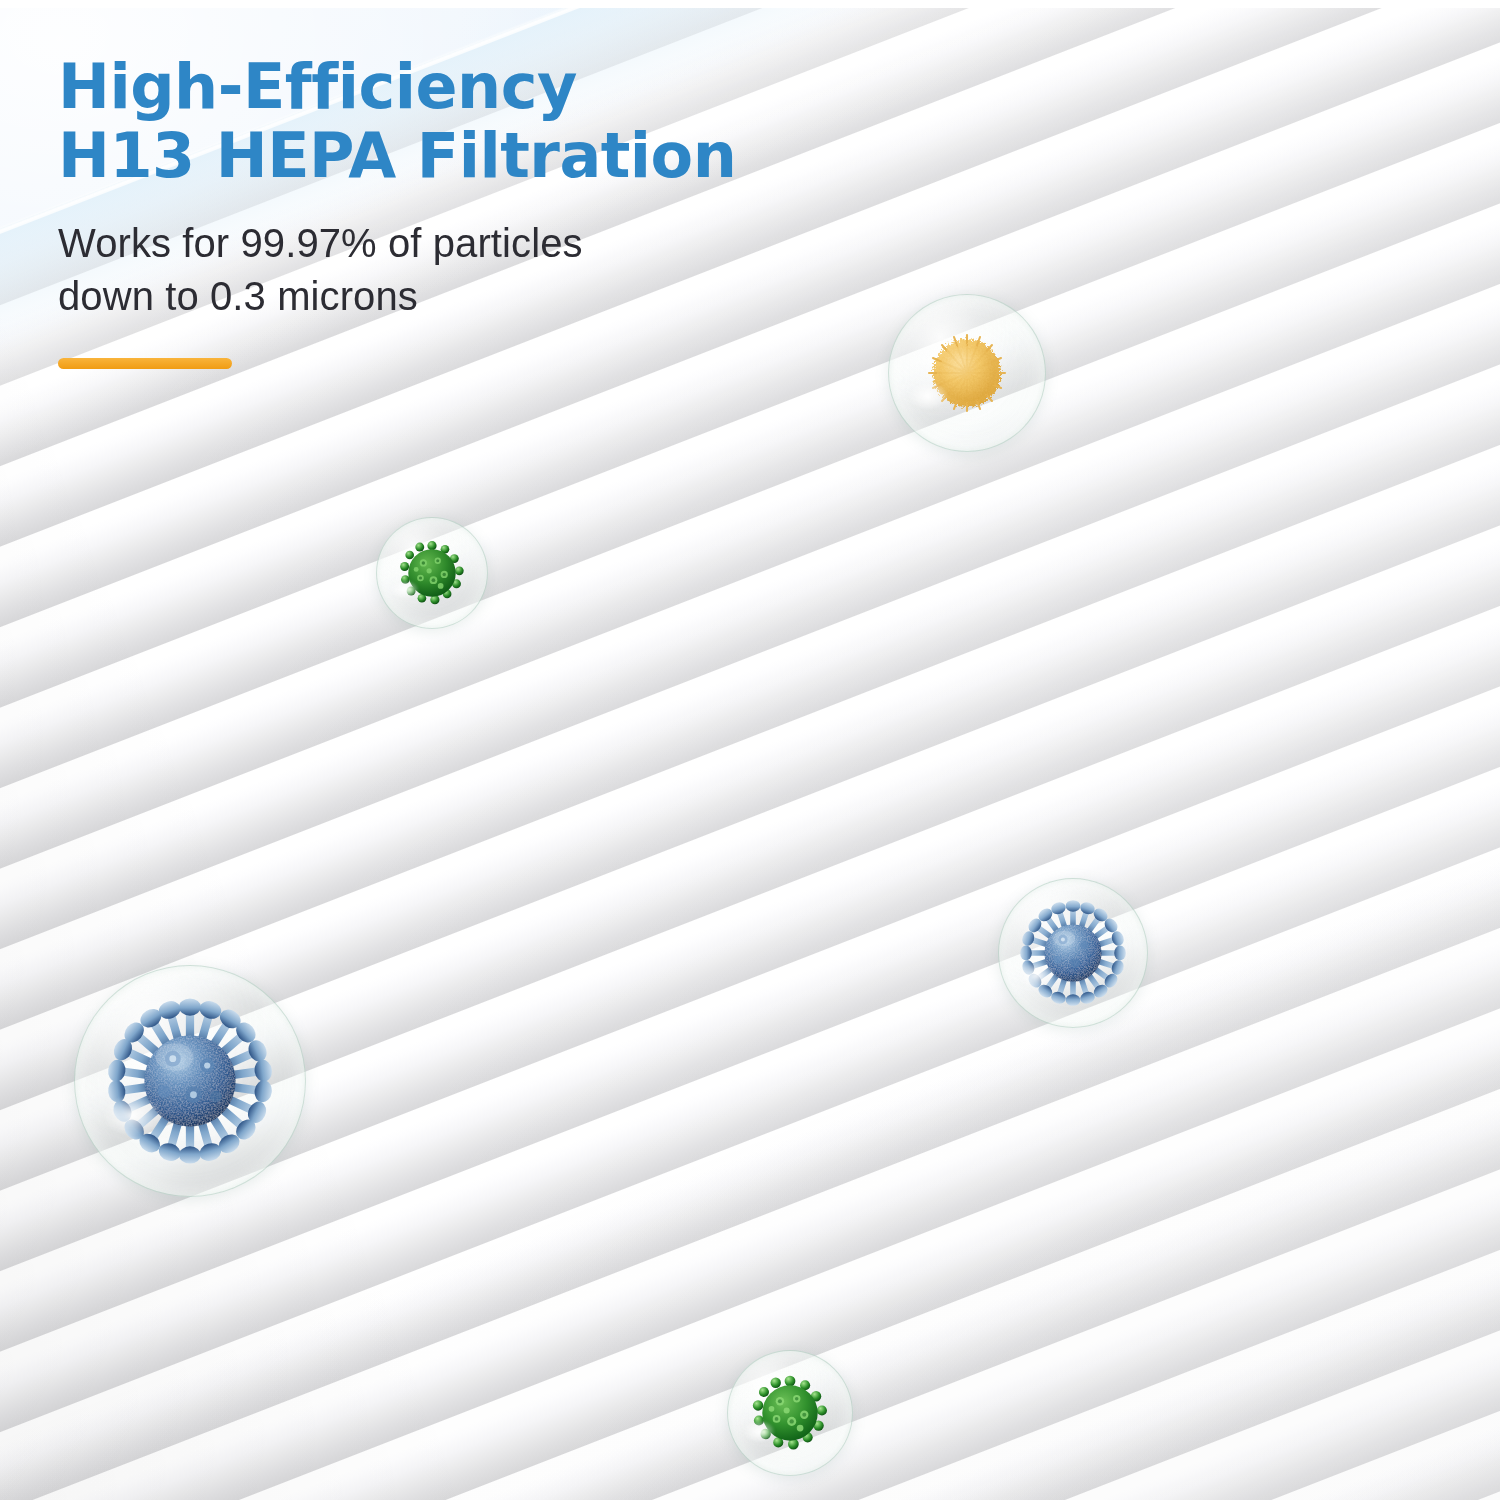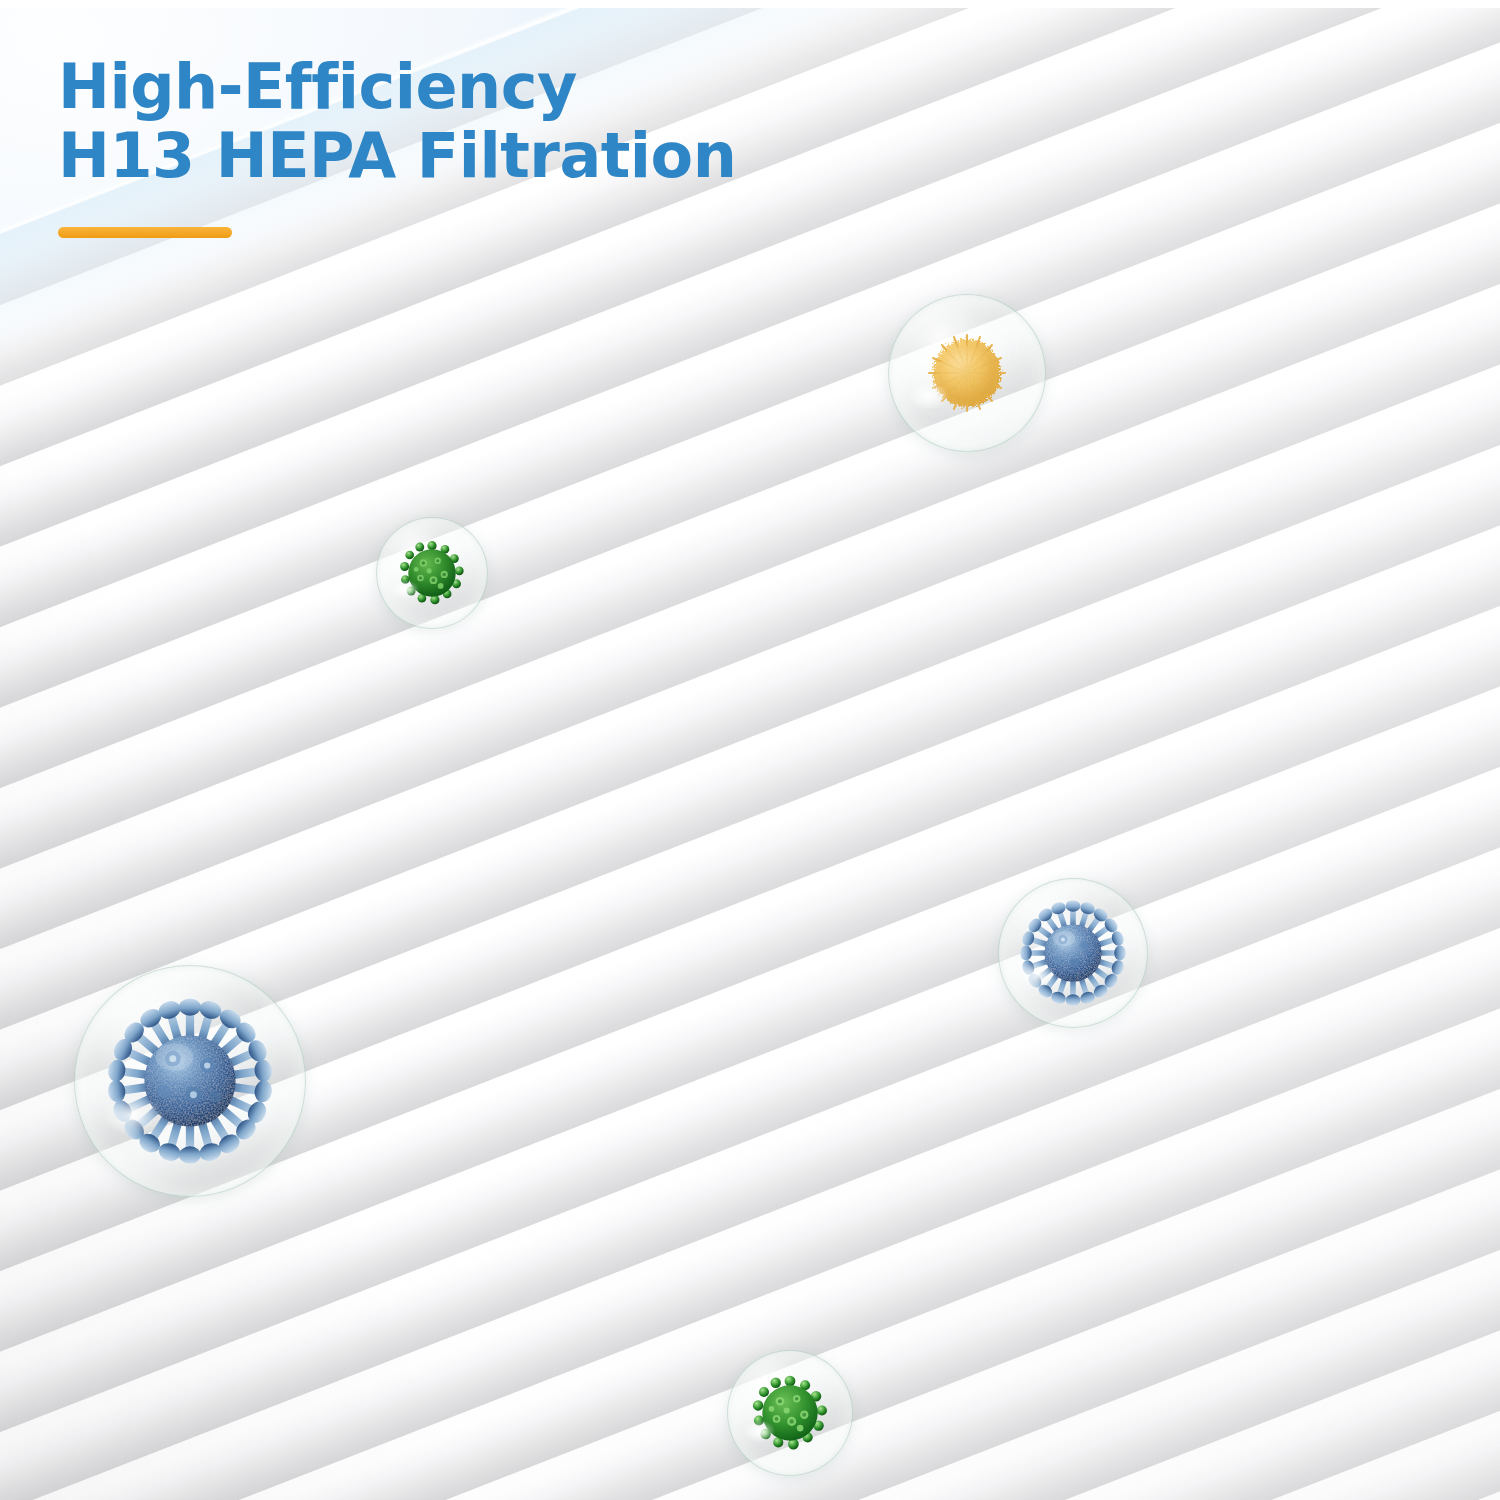--- a/index.html
+++ b/index.html
@@ -160,20 +160,22 @@
   <div class="media-wrap">
     <div class="media"></div>
     <div class="media-shade"></div>
     <div class="media-skyglow"></div>
     <div class="media-topedge"></div>
   </div>
 
   <div class="copy">
     <div class="headline">High-Efficiency
 H13 HEPA Filtration</div>
+    <div class="subhead">Works for 99.97% of particles
+down to 0.3 microns</div>
     <div class="rule"></div>
   </div>
 
   <div class="bubble" style="left:888px; top:286px; width:158px; height:158px;">
     <svg width="100" height="100" viewBox="0 0 100 100">
       <defs>
         <radialGradient id="polGrad" cx="38%" cy="32%" r="72%">
           <stop offset="0%" stop-color="#fbdf9e"></stop>
           <stop offset="45%" stop-color="#f3c869"></stop>
           <stop offset="100%" stop-color="#dda63c"></stop>

